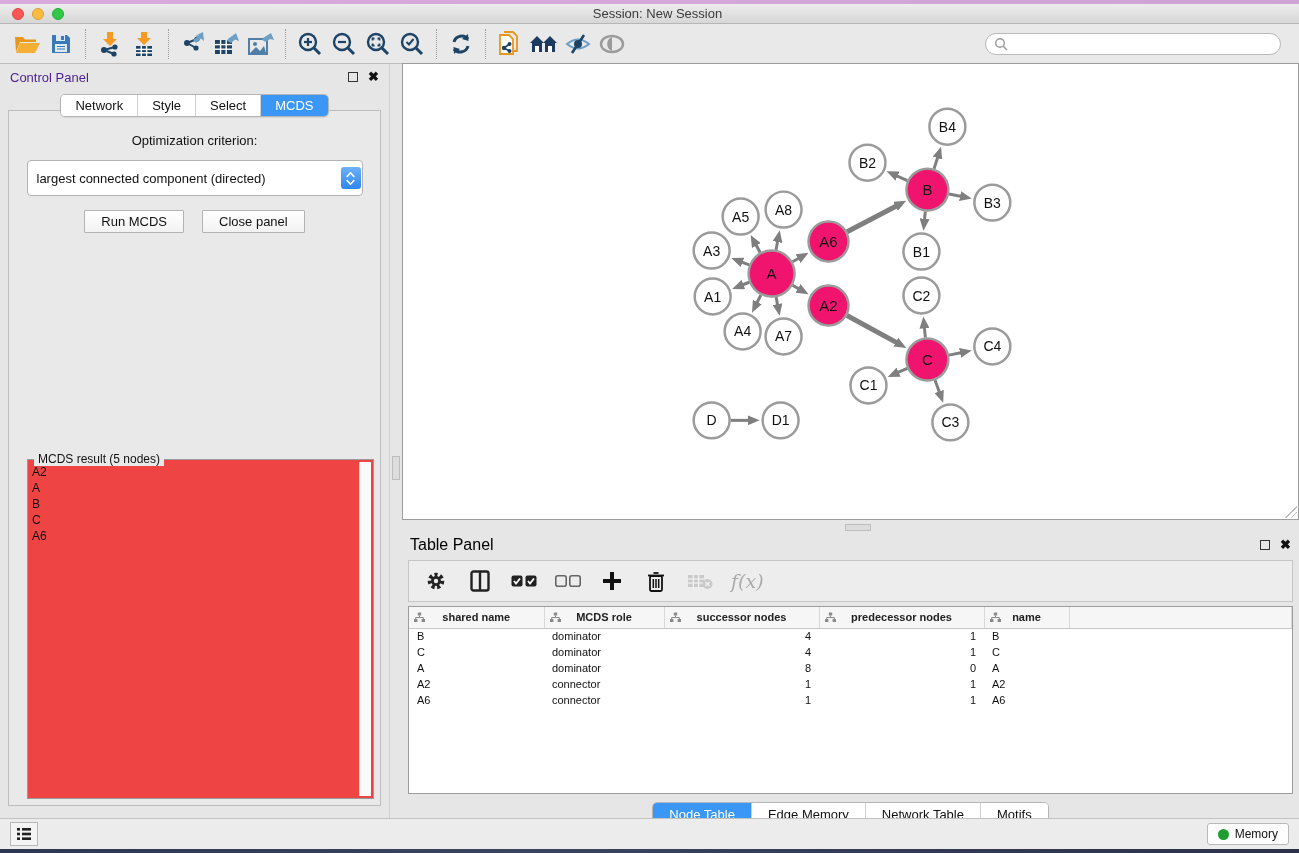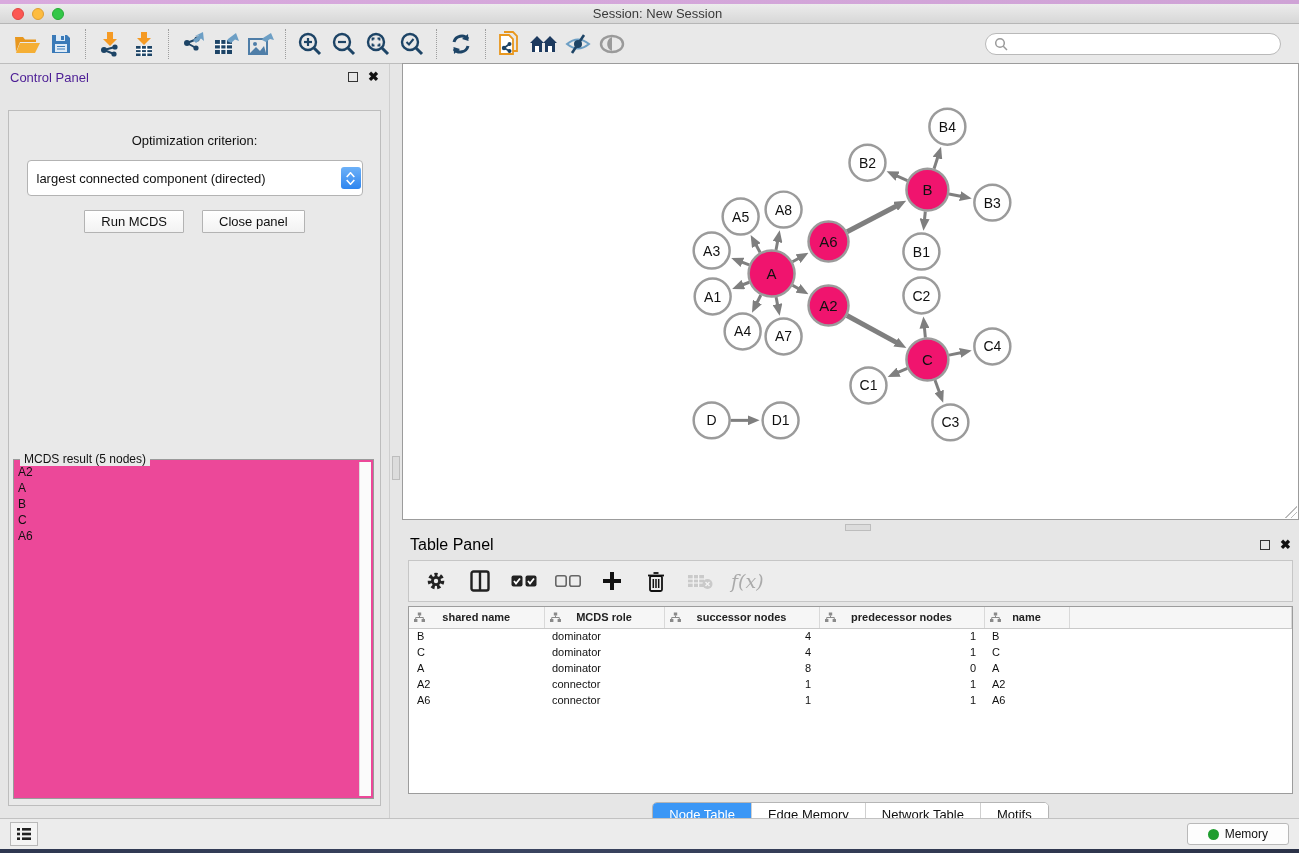--- a/index.html
+++ b/index.html
@@ -49,21 +49,21 @@
     background:#e9e9e9; border:1px solid #bdbdbd; }
   .opt-label { text-align:center; margin-top:22px; font-size:13px; color:#111; }
   .combo { margin:12px auto 0; width:336px; height:36px; background:#fff; border:1px solid #b3b3b3; border-radius:4px;
     display:flex; align-items:center; position:relative; cursor:pointer; }
   .combo .cval { flex:1; font-size:13px; padding-left:9px; color:#111; white-space:nowrap; }
   .combo .stepper { width:20px; height:22px; margin-right:1px; background:linear-gradient(#6db1f8,#2f86ef); border-radius:3px;
     display:flex; flex-direction:column; align-items:center; justify-content:center; gap:1px; }
   .btnrow { display:flex; justify-content:center; gap:18px; margin-top:14px; }
   .macbtn { background:linear-gradient(#ffffff,#f2f2f2); border:1px solid #b3b3b3; border-radius:1px;
     font-size:13px; color:#111; padding:3px 16px; cursor:pointer; font-family:"Liberation Sans",sans-serif; }
-  .result-box { position:absolute; left:4px; right:6px; bottom:6px; height:340px; border:1px solid #9a9a9a; background:#ec4899; }
+  .result-box { position:absolute; left:18px; right:6px; bottom:6px; height:340px; border:1px solid #9a9a9a; background:#ef4444; }
   .result-box .legend { position:absolute; top:-8px; left:6px; background:#e9e9e9; padding:0 4px; font-size:12px; color:#111; }
   .result-list { position:absolute; inset:4px 16px 2px 4px; font-size:12px; color:#111; line-height:16px; overflow:hidden; }
   .result-scroll { position:absolute; top:2px; bottom:2px; right:2px; width:12px; background:#fbfbfb; border-left:1px solid #ddd; }
 
   
   .right { flex:1; position:relative; }
   .net-window { position:absolute; top:-1px; left:12px; right:0; height:457px; border:1px solid #9c9c9c; background:#fff; }
   .net-titlebar { height:23px; background:linear-gradient(#ececec,#d3d3d3); border-bottom:1px solid #aaa; display:flex; align-items:center; position:relative; }
   .net-titlebar .title { position:absolute; left:0; right:0; text-align:center; font-size:12px; color:#333; }
   .net-canvas { position:absolute; top:24px; left:1px; right:1px; bottom:1px; background:#fff; overflow:hidden; }
@@ -87,21 +87,21 @@
   table.datatable td { font-size:11px; color:#111; height:16px; padding:0 8px; white-space:nowrap; }
   td.num { text-align:right; }
   .bottom-tabs { display:flex; justify-content:center; margin-top:8px; }
   .bottom-tabs .seg .tab { padding:4px 16px; }
 
   
   .statusbar { position:absolute; bottom:4px; left:0; width:100%; height:31px; background:#ececec;
     border-top:1px solid #c2c2c2; display:flex; align-items:center; padding:0 10px; }
   .status-left-btn { width:28px; height:24px; background:#f4f4f4; border:1px solid #b9b9b9; display:flex; align-items:center; justify-content:center; cursor:pointer; }
   .memory-btn { margin-left:auto; display:flex; align-items:center; gap:6px; background:#fdfdfd; border:1px solid #b9b9b9;
-    border-radius:3px; padding:3px 20px; font-size:12px; color:#111; cursor:pointer; }
+    border-radius:3px; padding:3px 10px; font-size:12px; color:#111; cursor:pointer; }
   .memdot { width:11px; height:11px; border-radius:50%; background:#1f9d2f; }
 
   .muted { opacity:.35; }
   .fx { font-family:"DejaVu Serif", serif; font-style:italic; font-size:19px; color:#aaa; }
 </style>
 </head>
 <body>
 
 <div class="screen">
   <div class="deco-top"></div>
@@ -271,20 +271,28 @@
 
   <div class="main">
 
     <div class="control-panel">
       <div class="panel-head">
         <span class="ptitle">Control Panel</span>
         <span class="pbtns">
           <span class="float-ic"></span>
           <span class="close-ic">✖</span>
         </span>
+      </div>
+      <div class="tabrow">
+        <div class="seg" id="cp-tabs">
+            <div class="tab">Network</div>
+            <div class="tab">Style</div>
+            <div class="tab">Select</div>
+            <div class="tab active">MCDS</div>
+          </div>
       </div>
       <div class="cp-content">
         <div class="opt-label">Optimization criterion:</div>
         <div class="combo">
           <span class="cval">largest connected component (directed)</span>
           <span class="stepper">
             <svg width="9" height="6" viewBox="0 0 9 6">
                 <path d="M0.7 5 L4.5 0.8 L8.3 5" fill="none" stroke="#fff" stroke-width="1.6"></path>
               </svg>
             <svg width="9" height="6" viewBox="0 0 9 6">

